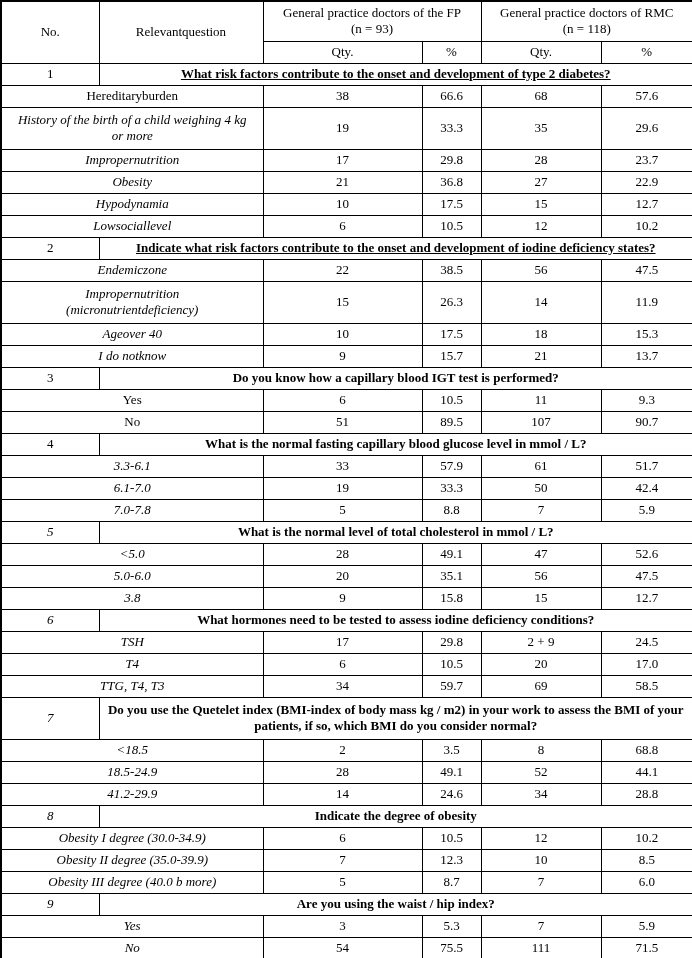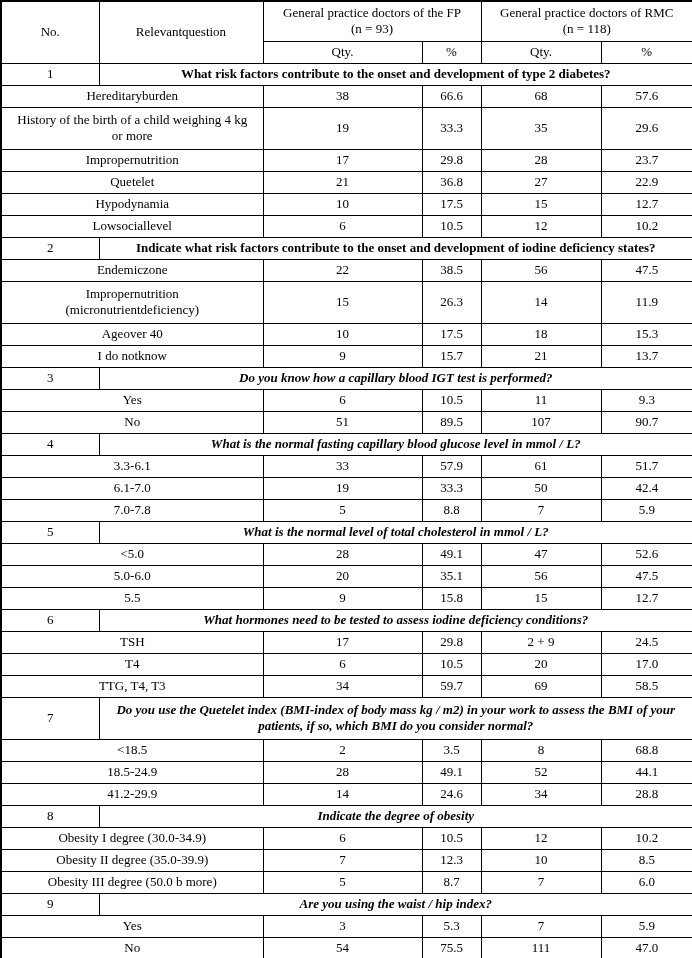--- a/index.html
+++ b/index.html
@@ -26,23 +26,23 @@
     padding: 1px 3px;
     font-size: 13px;
     line-height: 1.25;
     overflow: hidden;
   }
   tr { height: 22px; }
   tr.head1 { height: 40px; }
   tr.tall { height: 42px; }
   td.grp, td.lab, td.ttl { white-space: pre-line; }
   td.ttl { padding: 1px 4px; }
-  .it { }
-  .b  { font-weight: bold; }
-  .bi { font-weight: bold; font-style: italic; }
+  .it { font-style: italic; }
+  .b  { font-weight: bold; text-decoration: underline; }
+  .bi { font-weight: bold; }
 </style>
 </head>
 <body>
 
 <div class="sheet">
   <table class="survey">
     <colgroup>
       <col style="width:98px">
       <col style="width:164px">
       <col style="width:159px">
@@ -87,21 +87,21 @@
           <td>29.6</td>
         </tr>
         <tr>
           <td class="lab it" colspan="2">Impropernutrition</td>
           <td>17</td>
           <td>29.8</td>
           <td>28</td>
           <td>23.7</td>
         </tr>
         <tr>
-          <td class="lab it" colspan="2">Quetelet</td>
+          <td class="lab it" colspan="2">Obesity</td>
           <td>21</td>
           <td>36.8</td>
           <td>27</td>
           <td>22.9</td>
         </tr>
         <tr>
           <td class="lab it" colspan="2">Hypodynamia</td>
           <td>10</td>
           <td>17.5</td>
           <td>15</td>
@@ -202,21 +202,21 @@
           <td>52.6</td>
         </tr>
         <tr>
           <td class="lab it" colspan="2">5.0-6.0</td>
           <td>20</td>
           <td>35.1</td>
           <td>56</td>
           <td>47.5</td>
         </tr>
         <tr>
-          <td class="lab it" colspan="2">5.5</td>
+          <td class="lab it" colspan="2">3.8</td>
           <td>9</td>
           <td>15.8</td>
           <td>15</td>
           <td>12.7</td>
         </tr>
         <tr>
           <td class="it">6</td>
           <td class="ttl bi" colspan="5">What hormones need to be tested to assess iodine deficiency conditions?</td>
         </tr>
         <tr>
@@ -277,21 +277,21 @@
           <td>10.2</td>
         </tr>
         <tr>
           <td class="lab it" colspan="2">Obesity II degree (35.0-39.9)</td>
           <td>7</td>
           <td>12.3</td>
           <td>10</td>
           <td>8.5</td>
         </tr>
         <tr>
-          <td class="lab it" colspan="2">Obesity III degree (50.0 b more)</td>
+          <td class="lab it" colspan="2">Obesity III degree (40.0 b more)</td>
           <td>5</td>
           <td>8.7</td>
           <td>7</td>
           <td>6.0</td>
         </tr>
         <tr>
           <td class="it">9</td>
           <td class="ttl bi" colspan="5">Are you using the waist / hip index?</td>
         </tr>
         <tr>
@@ -299,17 +299,17 @@
           <td>3</td>
           <td>5.3</td>
           <td>7</td>
           <td>5.9</td>
         </tr>
         <tr>
           <td class="lab it" colspan="2">No</td>
           <td>54</td>
           <td>75.5</td>
           <td>111</td>
-          <td>47.0</td>
+          <td>71.5</td>
         </tr>
       </tbody>
   </table>
 </div>
 
 </body></html>

